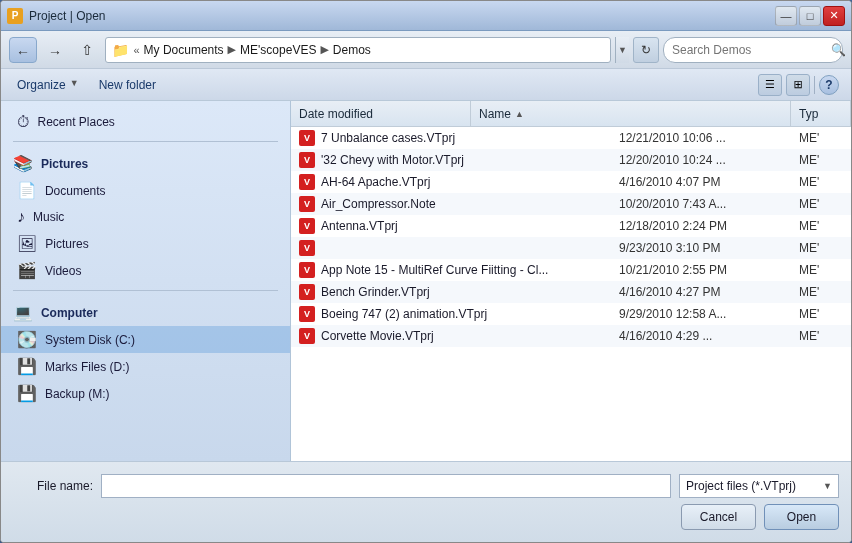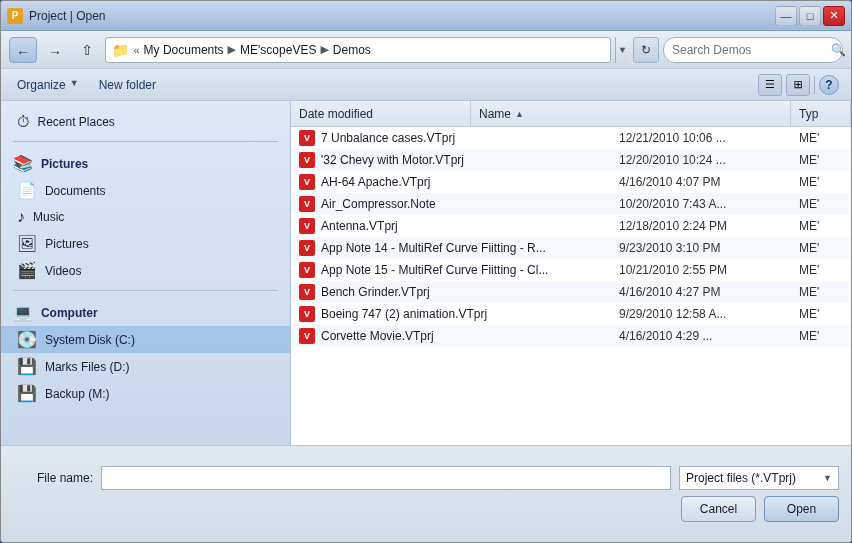--- a/index.html
+++ b/index.html
@@ -325,21 +325,21 @@
       font-size: 9px;
       color: white;
       font-weight: bold;
       flex-shrink: 0;
     }
 
     
     .footer {
       background: linear-gradient(to bottom, #e0e8f0, #d0dce8);
       border-top: 1px solid #b8c8d8;
-      padding: 20px 12px;
+      padding: 12px 12px;
       display: flex;
       flex-direction: column;
       gap: 6px;
     }
     .footer-row {
       display: flex;
       align-items: center;
       gap: 8px;
     }
     .footer-label {
@@ -546,21 +546,20 @@
           <div class="file-cell file-cell-name">
             <div class="file-icon">V</div>
             <span>Antenna.VTprj</span>
           </div>
           <div class="file-cell file-cell-date">12/18/2010 2:24 PM</div>
           <div class="file-cell file-cell-type">ME'</div>
         </div>
         <div class="file-row">
           <div class="file-cell file-cell-name">
             <div class="file-icon">V</div>
-            <span>App Note 14 - MultiRef Curve Fiitting - R...</span>
           </div>
           <div class="file-cell file-cell-date">9/23/2010 3:10 PM</div>
           <div class="file-cell file-cell-type">ME'</div>
         </div>
         <div class="file-row">
           <div class="file-cell file-cell-name">
             <div class="file-icon">V</div>
             <span>App Note 15 - MultiRef Curve Fiitting - Cl...</span>
           </div>
           <div class="file-cell file-cell-date">10/21/2010 2:55 PM</div>

